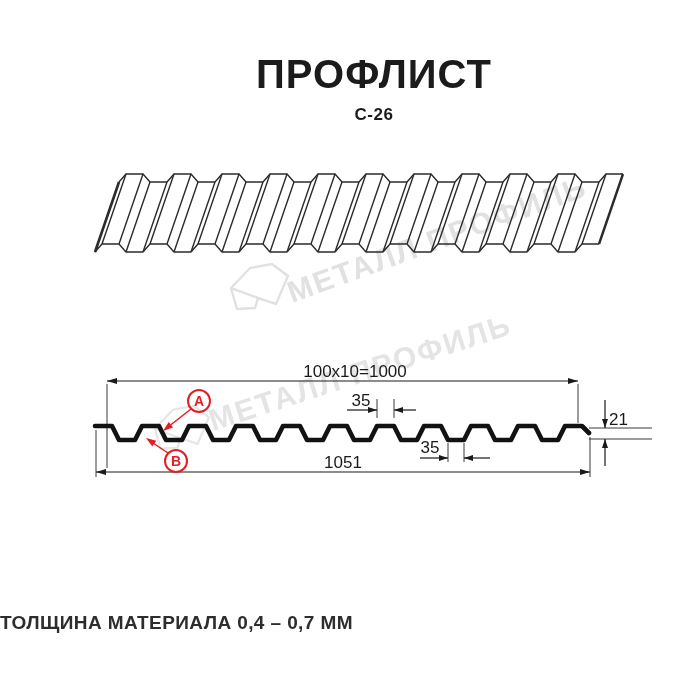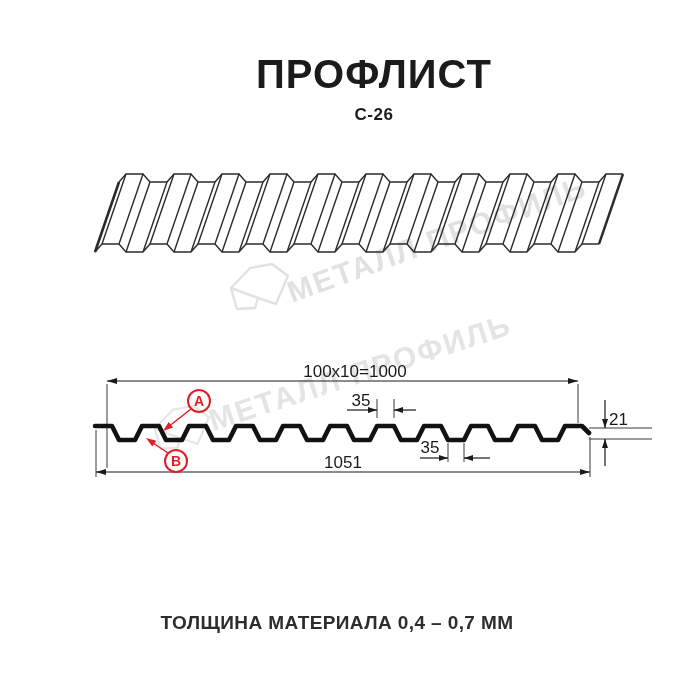--- a/index.html
+++ b/index.html
@@ -8,21 +8,21 @@
     font-family:"Liberation Sans", sans-serif;
   }
   .header{position:absolute;top:52px;left:0;width:700px;text-align:center;margin-left:24px;}
   .title{
     font-size:40px;font-weight:800;letter-spacing:1px;color:#1b1b1b;line-height:44px;
   }
   .subtitle{
     margin-top:9px;font-size:17px;font-weight:700;color:#1b1b1b;letter-spacing:0.5px;
   }
   .footer{
-    position:absolute;top:612px;left:15px;width:644px;text-align:center;
+    position:absolute;top:612px;left:0;width:644px;
     font-size:19px;font-weight:600;letter-spacing:0.4px;color:#2d2d2d;
   }
   svg.scene{position:absolute;top:0;left:0;}
   .wm-text{font-size:30px;font-weight:700;letter-spacing:2px;}
   .dim-text{font-size:17px;fill:#1a1a1a;}
   .callout-letter{font-size:14px;font-weight:700;}
 </style>
 </head>
 <body>
 

